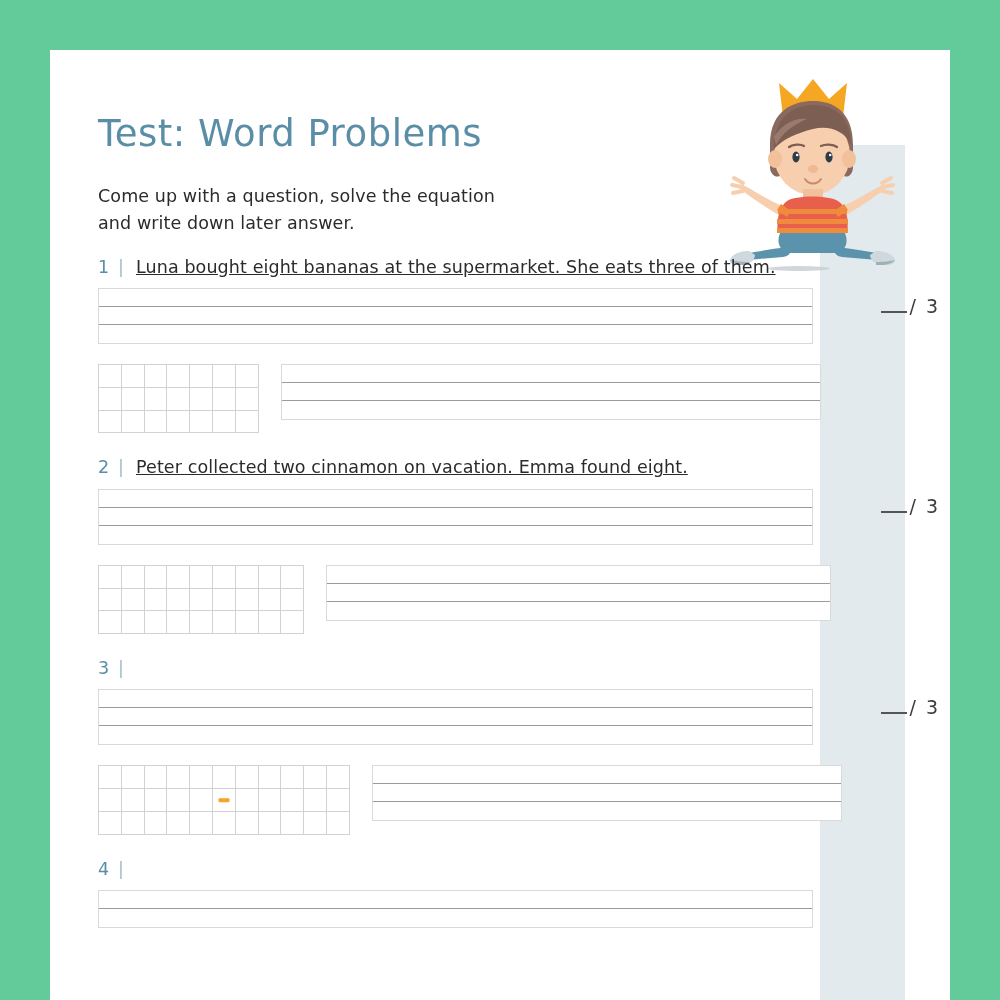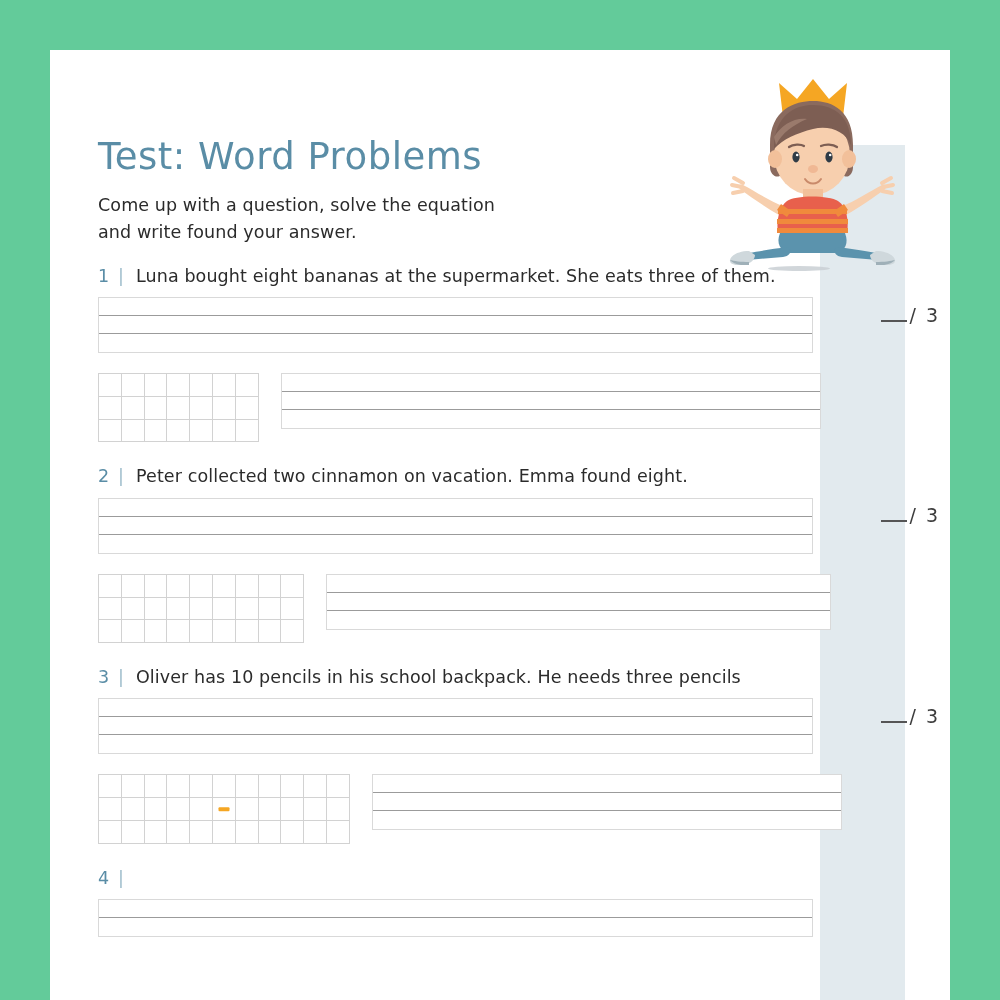--- a/index.html
+++ b/index.html
@@ -65,26 +65,26 @@
     top: 0;
     width: 722px;
   }
 
   .title {
     font-family: "DejaVu Sans", sans-serif;
     font-size: 37px;
     font-weight: 400;
     letter-spacing: .5px;
     color: #5a8da6;
-    margin-top: 87px;
+    margin-top: 64px;
     line-height: 1.1;
   }
 
   .subtitle {
-    margin-top: 14px;
+    margin-top: 28px;
     font-size: 17.5px;
     line-height: 1.54;
     color: #2b2b2b;
     letter-spacing: .1px;
   }
 
   
   .question {
     position: relative;
     margin-top: 14px;
@@ -100,21 +100,21 @@
   .q-num {
     color: #5a8da6;
     width: 20px;
     flex: 0 0 20px;
   }
   .q-sep {
     color: #9dbccb;
     width: 18px;
     flex: 0 0 18px;
   }
-  .q-text { flex: 1 1 auto; }
+  .q-text { flex: 1 1 auto; text-decoration: underline; }
   .q-text .l2 { display: block; }
 
   
   .lines {
     margin-top: 8px;
     border: 1px solid #d9d9d9;
     background: #fff;
     width: 715px;
   }
   .lines .ln {
@@ -244,21 +244,21 @@
     </svg>
   </div>
   <div class="boy-shadow"></div>
 
   <div class="content">
 
     <h1 class="title">Test: Word Problems</h1>
 
     <div class="subtitle">
       <span>Come up with a question, solve the equation</span><br>
-      <span>and write found your answer.</span>
+      <span>and write down later answer.</span>
     </div>
 
     <div class="question" style="margin-top:18px;">
       <div class="q-head">
         <span class="q-num">1</span>
         <span class="q-sep">|</span>
         <span class="q-text">
           <span>Luna bought eight bananas at the supermarket. She eats three of them.</span>
         </span>
       </div>
@@ -362,21 +362,20 @@
           <span>3</span>
         </div>
       </div>
     </div>
 
     <div class="question" style="margin-top:22px;">
       <div class="q-head">
         <span class="q-num">3</span>
         <span class="q-sep">|</span>
         <span class="q-text">
-          <span>Oliver has 10 pencils in his school backpack. He needs three pencils</span>
         </span>
       </div>
 
       <div class="lines">
         <div class="ln"></div>
         <div class="ln"></div>
         <div class="ln"></div>
       </div>
 
       <div class="calc-row">

